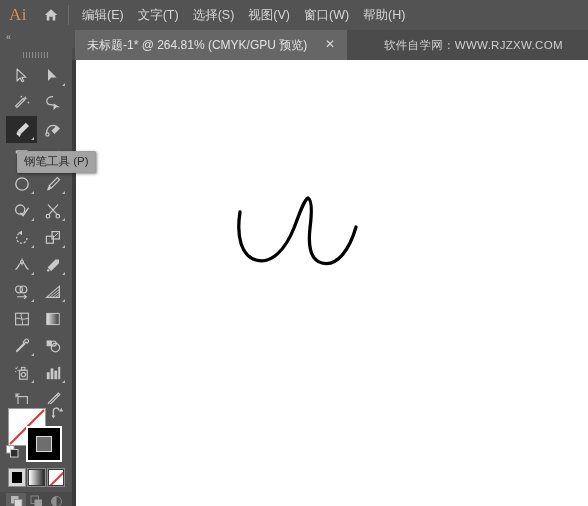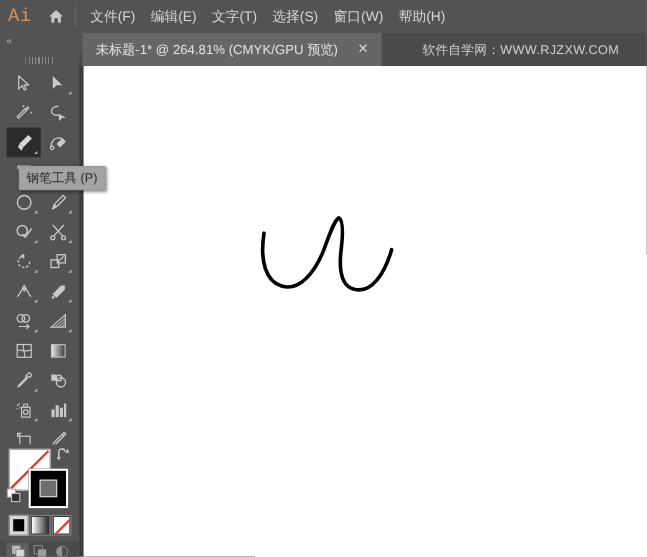--- a/index.html
+++ b/index.html
@@ -14,21 +14,21 @@
   
   #menubar{
     position:absolute;left:0;top:0;width:588px;height:30px;
     background:#535353;
     display:flex;align-items:center;
   }
   #ai-logo{
     width:36px;height:30px;
     display:flex;align-items:center;justify-content:center;
     color:#d9915a;font-size:17px;font-weight:normal;
-    font-family:Liberation Mono, monospace;
+    font-family:Liberation Serif, serif;
     letter-spacing:0.5px;
   }
   #home-btn{
     width:30px;height:30px;
     display:flex;align-items:center;justify-content:center;
   }
   #menu-divider{
     width:1px;height:20px;background:#6a6a6a;margin:0 6px 0 2px;
   }
   .menu-item{
@@ -198,24 +198,24 @@
 <body>
 
 <div id="menubar">
   <div id="ai-logo">Ai</div>
   <div id="home-btn">
     <svg width="16" height="16" viewBox="0 0 16 16">
       <path d="M8 2.2 L14.2 8 L12.3 8 L12.3 13.6 L9.6 13.6 L9.6 9.7 L6.4 9.7 L6.4 13.6 L3.7 13.6 L3.7 8 L1.8 8 Z" fill="#c9c9c9"></path>
     </svg>
   </div>
   <div id="menu-divider"></div>
-  <div class="menu-item">文件(F)</div>
   <div class="menu-item">编辑(E)</div>
   <div class="menu-item">文字(T)</div>
   <div class="menu-item">选择(S)</div>
+  <div class="menu-item">视图(V)</div>
   <div class="menu-item">窗口(W)</div>
   <div class="menu-item">帮助(H)</div>
 </div>
 
 <div id="tabbar"></div>
 <div id="panel-collapse"></div>
 <div id="collapse-arrows">«</div>
 
 <div id="doc-tab">
   <div id="doc-tab-label">未标题-1* @ 264.81% (CMYK/GPU 预览)</div>

